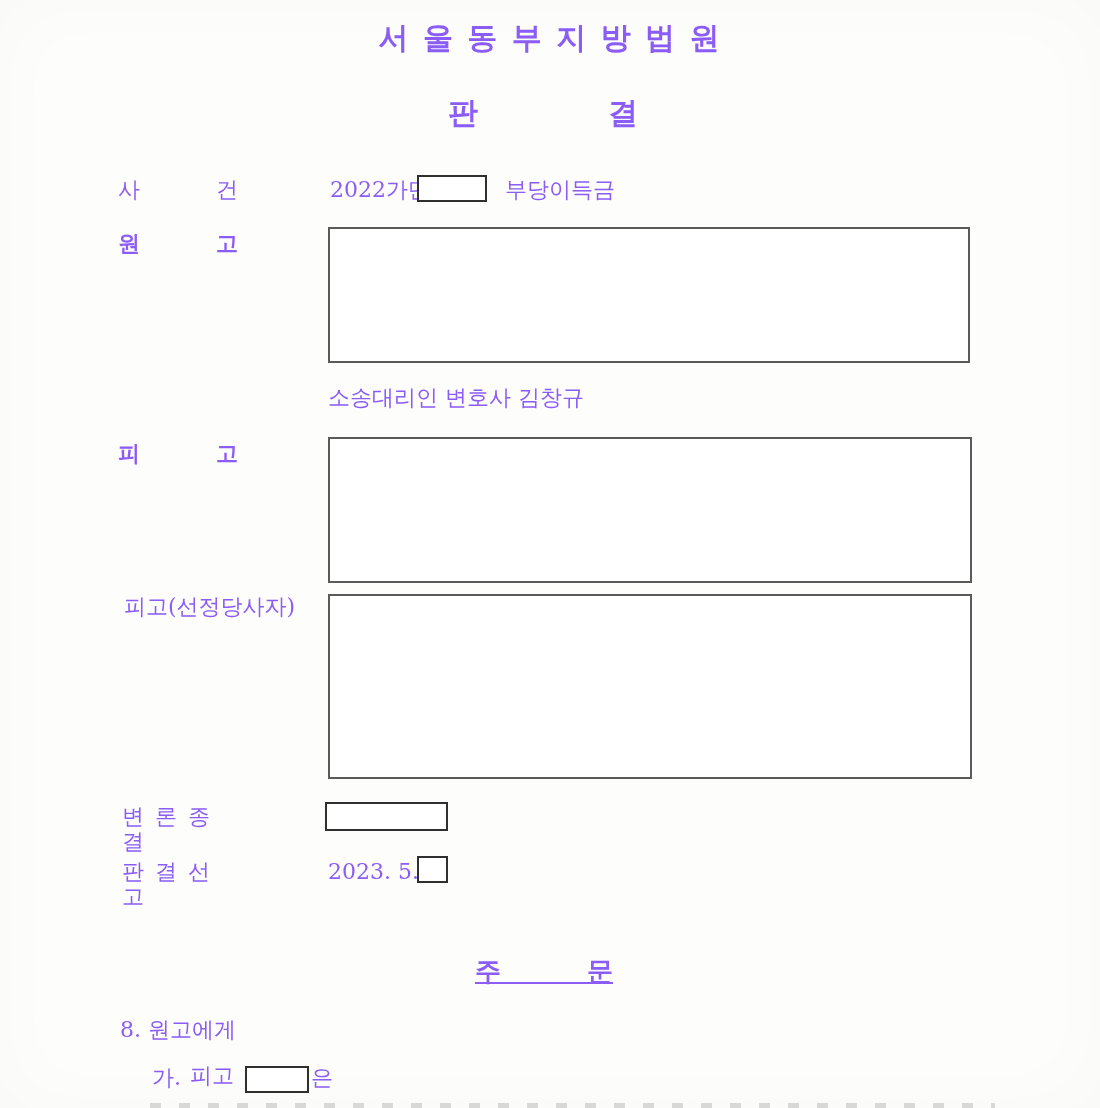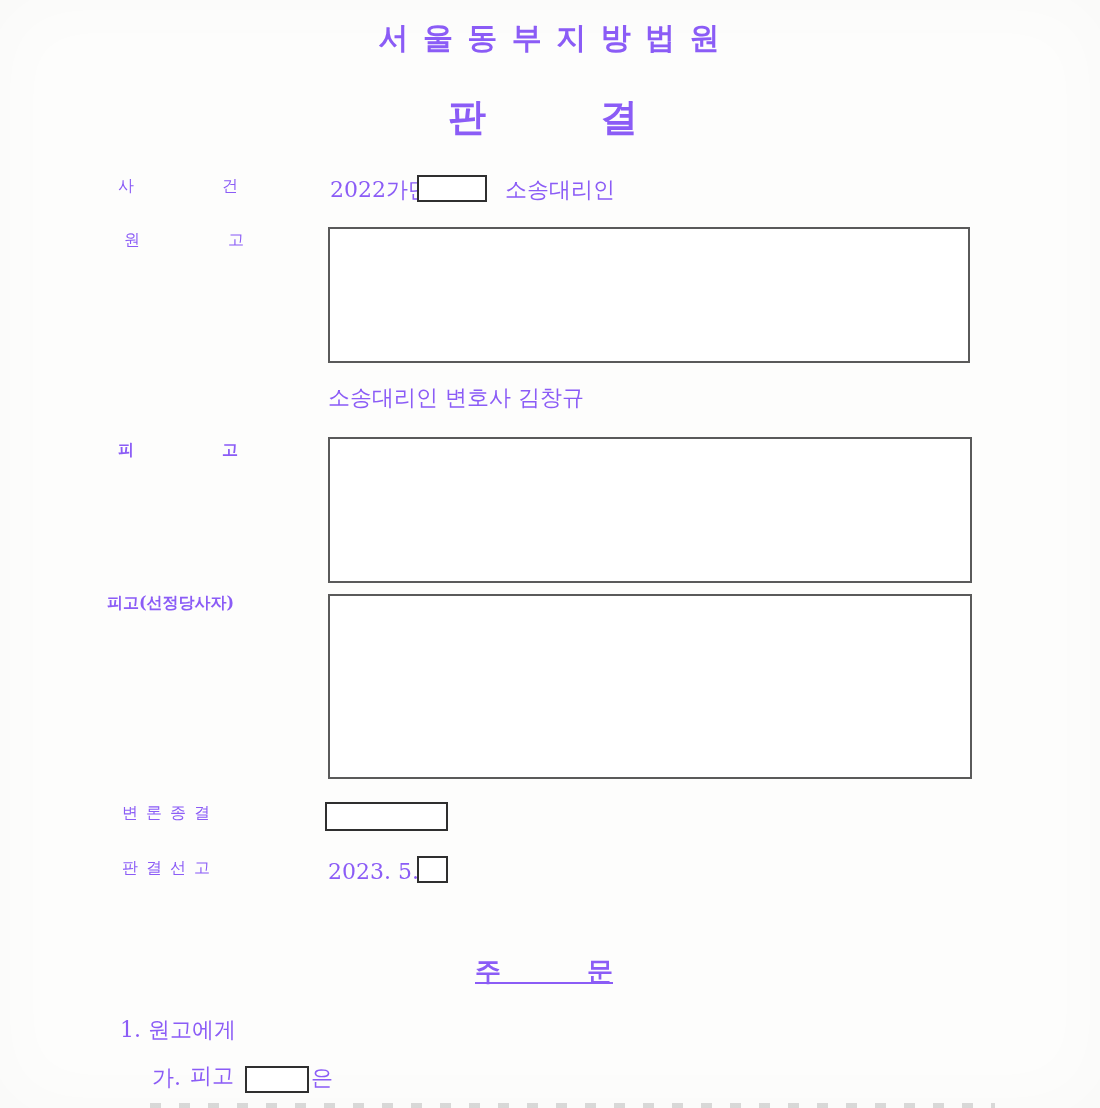--- a/index.html
+++ b/index.html
@@ -20,28 +20,28 @@
   }
   .just { text-align:justify; text-align-last:justify; white-space:normal; }
   .rbox {
     position:absolute;
     background:#ffffff;
     border:2px solid #4e4e4e;
     box-sizing:border-box;
   }
   .rbox.dark { border-color:#2f2f2f; }
   .body-text { font-size:22px; }
-  .label { font-size:16px; }
+  .label { font-size:22px; }
   .court-title {
     left:0; right:0; top:21px;
     text-align:center;
     font-size:30px;
     letter-spacing:2px;
   }
-  .judgment-heading { left:448px; top:96px; width:190px; font-size:38px; }
+  .judgment-heading { left:448px; top:96px; width:190px; font-size:30px; }
   .order-heading   { left:475px; top:957px; width:138px; font-size:26px;text-decoration:underline; }
   .clipped-next-line {
     position:absolute;
     left:150px; top:1103px; width:845px; height:5px;
     background:repeating-linear-gradient(90deg,
       rgba(70,70,70,0.55) 0 11px, rgba(0,0,0,0) 11px 29px);
     opacity:0.35;
   }
 </style>
 </head>
@@ -49,43 +49,43 @@
 
 <div class="page">
 
   <div class="abs heading court-title">서 울 동 부 지 방 법 원</div>
 
   <div class="abs heading judgment-heading just">판 결</div>
 
   <div class="abs label just" style="left:118px; top:177px; width:120px;">사 건</div>
   <div class="abs body-text" style="left:330px; top:177px;">2022가단</div>
   <div class="rbox dark" style="left:417px; top:175px; width:70px; height:27px;"></div>
-  <div class="abs body-text" style="left:505px; top:177px;">소송대리인</div>
+  <div class="abs body-text" style="left:505px; top:177px;">부당이득금</div>
 
-  <div class="abs label just" style="left:124px; top:231px; width:120px;">원 고</div>
+  <div class="abs label just" style="left:118px; top:231px; width:120px;font-weight:bold;">원 고</div>
   <div class="rbox" style="left:328px; top:227px; width:642px; height:136px; border-color:#5a5a5a;"></div>
 
   <div class="abs body-text" style="left:328px; top:385px;text-align:center;">소송대리인 변호사 김창규</div>
 
   <div class="abs label just" style="left:118px; top:441px; width:120px;font-weight:bold;">피 고</div>
   <div class="rbox" style="left:328px; top:437px; width:644px; height:146px; border-color:#5a5a5a;"></div>
 
-  <div class="abs label" style="left:107px; top:594px;font-weight:bold;">피고(선정당사자)</div>
+  <div class="abs label" style="left:124px; top:594px;">피고(선정당사자)</div>
   <div class="rbox" style="left:328px; top:594px; width:644px; height:185px; border-color:#5a5a5a;"></div>
 
   <div class="abs label just" style="left:122px; top:804px; width:88px;">변 론 종 결</div>
   <div class="rbox dark" style="left:325px; top:802px; width:123px; height:29px;"></div>
 
   <div class="abs label just" style="left:122px; top:859px; width:88px;">판 결 선 고</div>
   <div class="abs body-text" style="left:328px; top:859px;">2023. 5.</div>
   <div class="rbox dark" style="left:417px; top:856px; width:31px; height:27px;"></div>
 
   <div class="abs heading order-heading just">주 문</div>
 
-  <div class="abs body-text" style="left:120px; top:1017px;">1. 원고에게</div>
+  <div class="abs body-text" style="left:120px; top:1017px;">8. 원고에게</div>
 
   <div class="abs body-text" style="left:152px; top:1065px;">가.</div>
   <div class="abs body-text" style="left:190px; top:1065px;font-family:Liberation Mono, monospace;">피고</div>
   <div class="rbox dark" style="left:245px; top:1066px; width:64px; height:27px;"></div>
   <div class="abs body-text" style="left:311px; top:1065px;">은</div>
 
   <div class="clipped-next-line"></div>
 
 </div>
 

